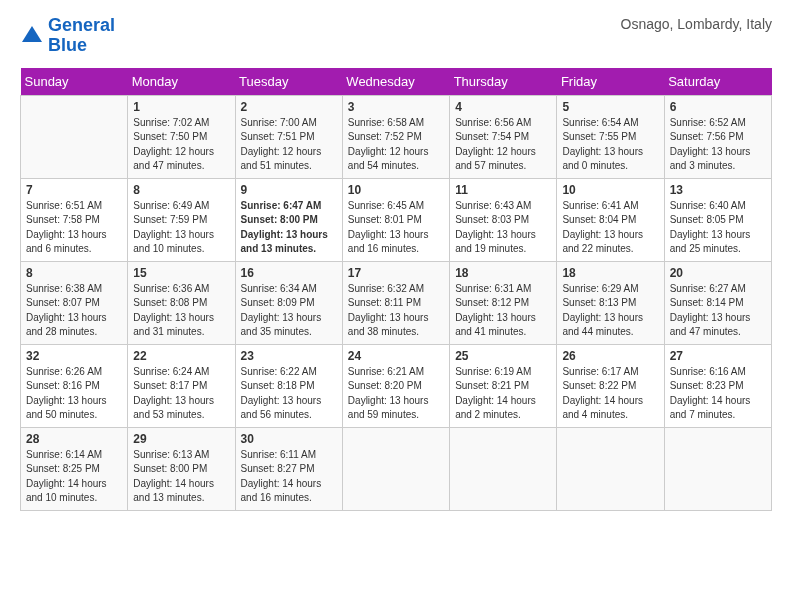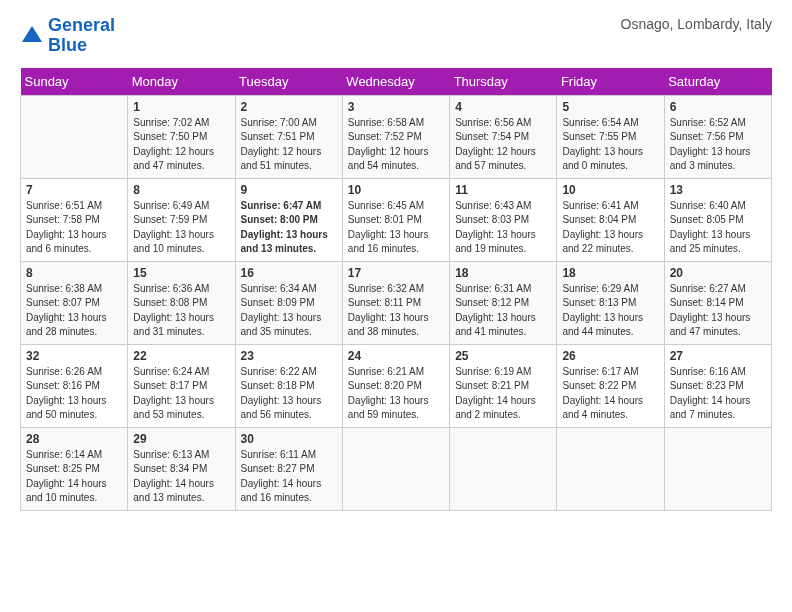--- a/index.html
+++ b/index.html
@@ -322,21 +322,21 @@
         <td>
           <span class="day-number">28</span>
           <div class="day-info" style="white-space: pre-line;">Sunrise: 6:14 AM
 Sunset: 8:25 PM
 Daylight: 14 hours
 and 10 minutes.</div>
         </td>
         <td>
           <span class="day-number">29</span>
           <div class="day-info" style="white-space: pre-line;">Sunrise: 6:13 AM
-Sunset: 8:34 PM
+Sunset: 8:00 PM
 Daylight: 14 hours
 and 13 minutes.</div>
         </td>
         <td>
           <span class="day-number">30</span>
           <div class="day-info" style="white-space: pre-line;">Sunrise: 6:11 AM
 Sunset: 8:27 PM
 Daylight: 14 hours
 and 16 minutes.</div>
         </td>

